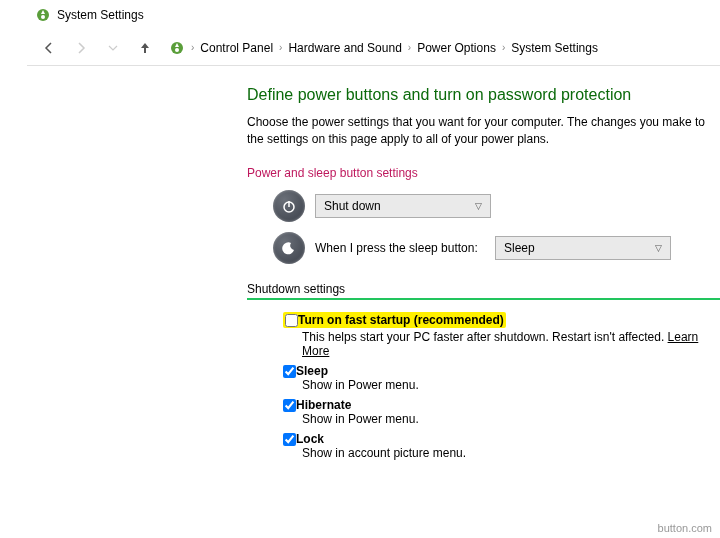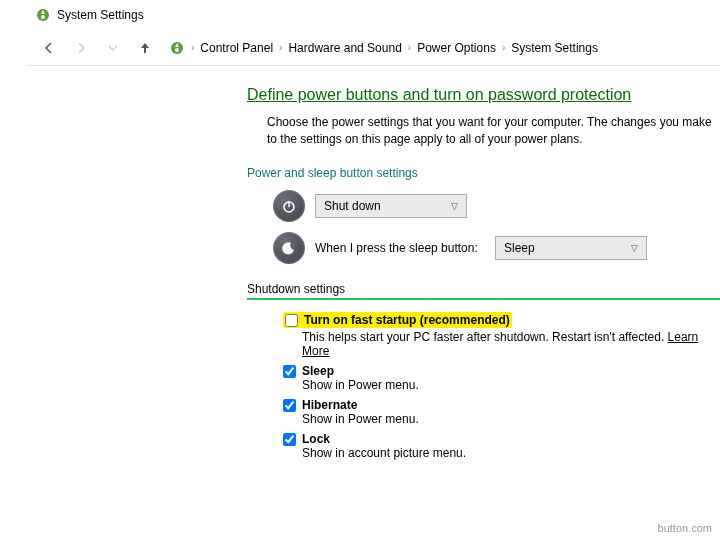--- a/index.html
+++ b/index.html
@@ -61,32 +61,30 @@
       font-size: 10px;
     }
     .content {
       padding: 20px 0 0 220px;
     }
     h1 {
       font-size: 16px;
       font-weight: 400;
       color: #0b6a0b;
       margin: 0 0 10px 0;
-      text-decoration: underline;
     }
     .desc {
       font-size: 12px;
       color: #000;
       margin-bottom: 18px;
       line-height: 1.4;
-      margin-left: 20px;
     }
     .section-title {
       font-size: 12px;
-      color: #0f766e;
+      color: #be185d;
       margin-bottom: 0;
     }
     .btn-row {
       display: flex;
       align-items: center;
       margin: 10px 0 10px 26px;
       gap: 10px;
     }
     .round-icon {
       width: 32px;
@@ -99,21 +97,21 @@
       box-shadow: inset 0 0 3px rgba(255,255,255,0.4);
     }
     .btn-label {
       width: 170px;
       font-size: 12px;
     }
     .combo {
       border: 1px solid #adadad;
       background: #eaeaea;
       height: 24px;
-      width: 152px;
+      width: 176px;
       display: flex;
       align-items: center;
       justify-content: space-between;
       padding: 0 8px;
       font-size: 12px;
     }
     .combo .caret {
       font-size: 9px;
       color: #555;
     }
@@ -121,21 +119,20 @@
       font-size: 12px;
       border-bottom: 2px solid #22c55e;
       padding-bottom: 2px;
       margin: 18px 0 8px 0;
       width: 480px;
     }
     .check-row {
       display: flex;
       align-items: flex-start;
       margin: 4px 0 0 36px;
-      gap: 6px;
     }
     .check-row.highlight {
       background: #fff000;
       display: inline-flex;
       padding: 1px 2px;
       border-radius: 2px;
     }
     input[type=checkbox] {
       width: 13px;
       height: 13px;

